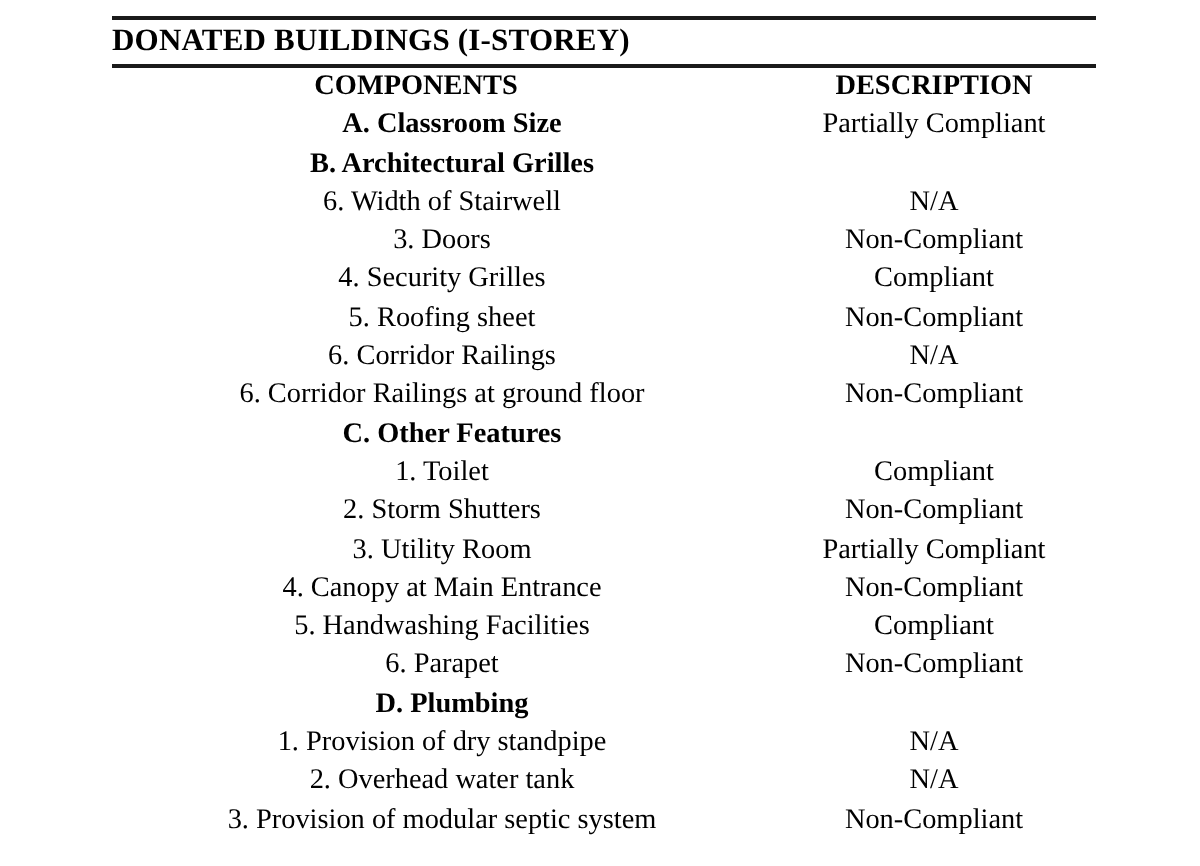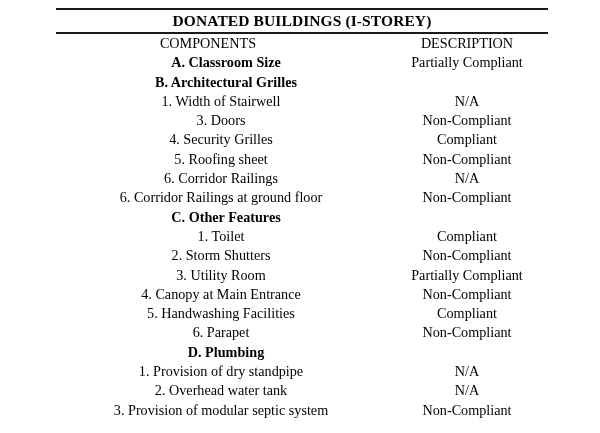--- a/index.html
+++ b/index.html
@@ -32,21 +32,20 @@
   .rule-top {
     height: 0;
     border-top: 2.2px solid #1a1a1a;
   }
   .rule-mid {
     height: 0;
     border-top: 2.2px solid #1a1a1a;
   }
 
   .title-row {
-    text-align: center;
     font-weight: bold;
     font-size: 15.5px;
     line-height: 19px;
     padding: 1px 0 2px 0;
     letter-spacing: 0.1px;
   }
 
   table.grid {
     width: 100%;
     border-collapse: collapse;
@@ -56,21 +55,21 @@
   table.grid col.c-desc { width: 162px; }
 
   table.grid td {
     padding: 0;
     vertical-align: baseline;
     font-size: 14.2px;
     line-height: 19.3px;
   }
 
   .hdr td {
-    font-weight: normal;
+    font-weight: bold;
     font-size: 14.6px;
     text-align: center;
     padding-top: 1px;
   }
   .hdr td.comp { text-align: center; padding-right: 26px; }
   .hdr td.desc { text-align: center; }
 
   td.comp {
     text-align: center;
     padding-left: 16px;
@@ -120,21 +119,21 @@
       <tbody id="rows-body">
           <tr class="section">
             <td class="comp">A. Classroom Size</td>
             <td class="desc">Partially Compliant</td>
           </tr>
           <tr class="section">
             <td class="comp">B. Architectural Grilles</td>
             <td class="desc"></td>
           </tr>
           <tr class="item">
-            <td class="comp">1. Width of Stairwell</td>
+            <td class="comp">6. Width of Stairwell</td>
             <td class="desc">N/A</td>
           </tr>
           <tr class="item">
             <td class="comp">3. Doors</td>
             <td class="desc">Non-Compliant</td>
           </tr>
           <tr class="item">
             <td class="comp">4. Security Grilles</td>
             <td class="desc">Compliant</td>
           </tr>

